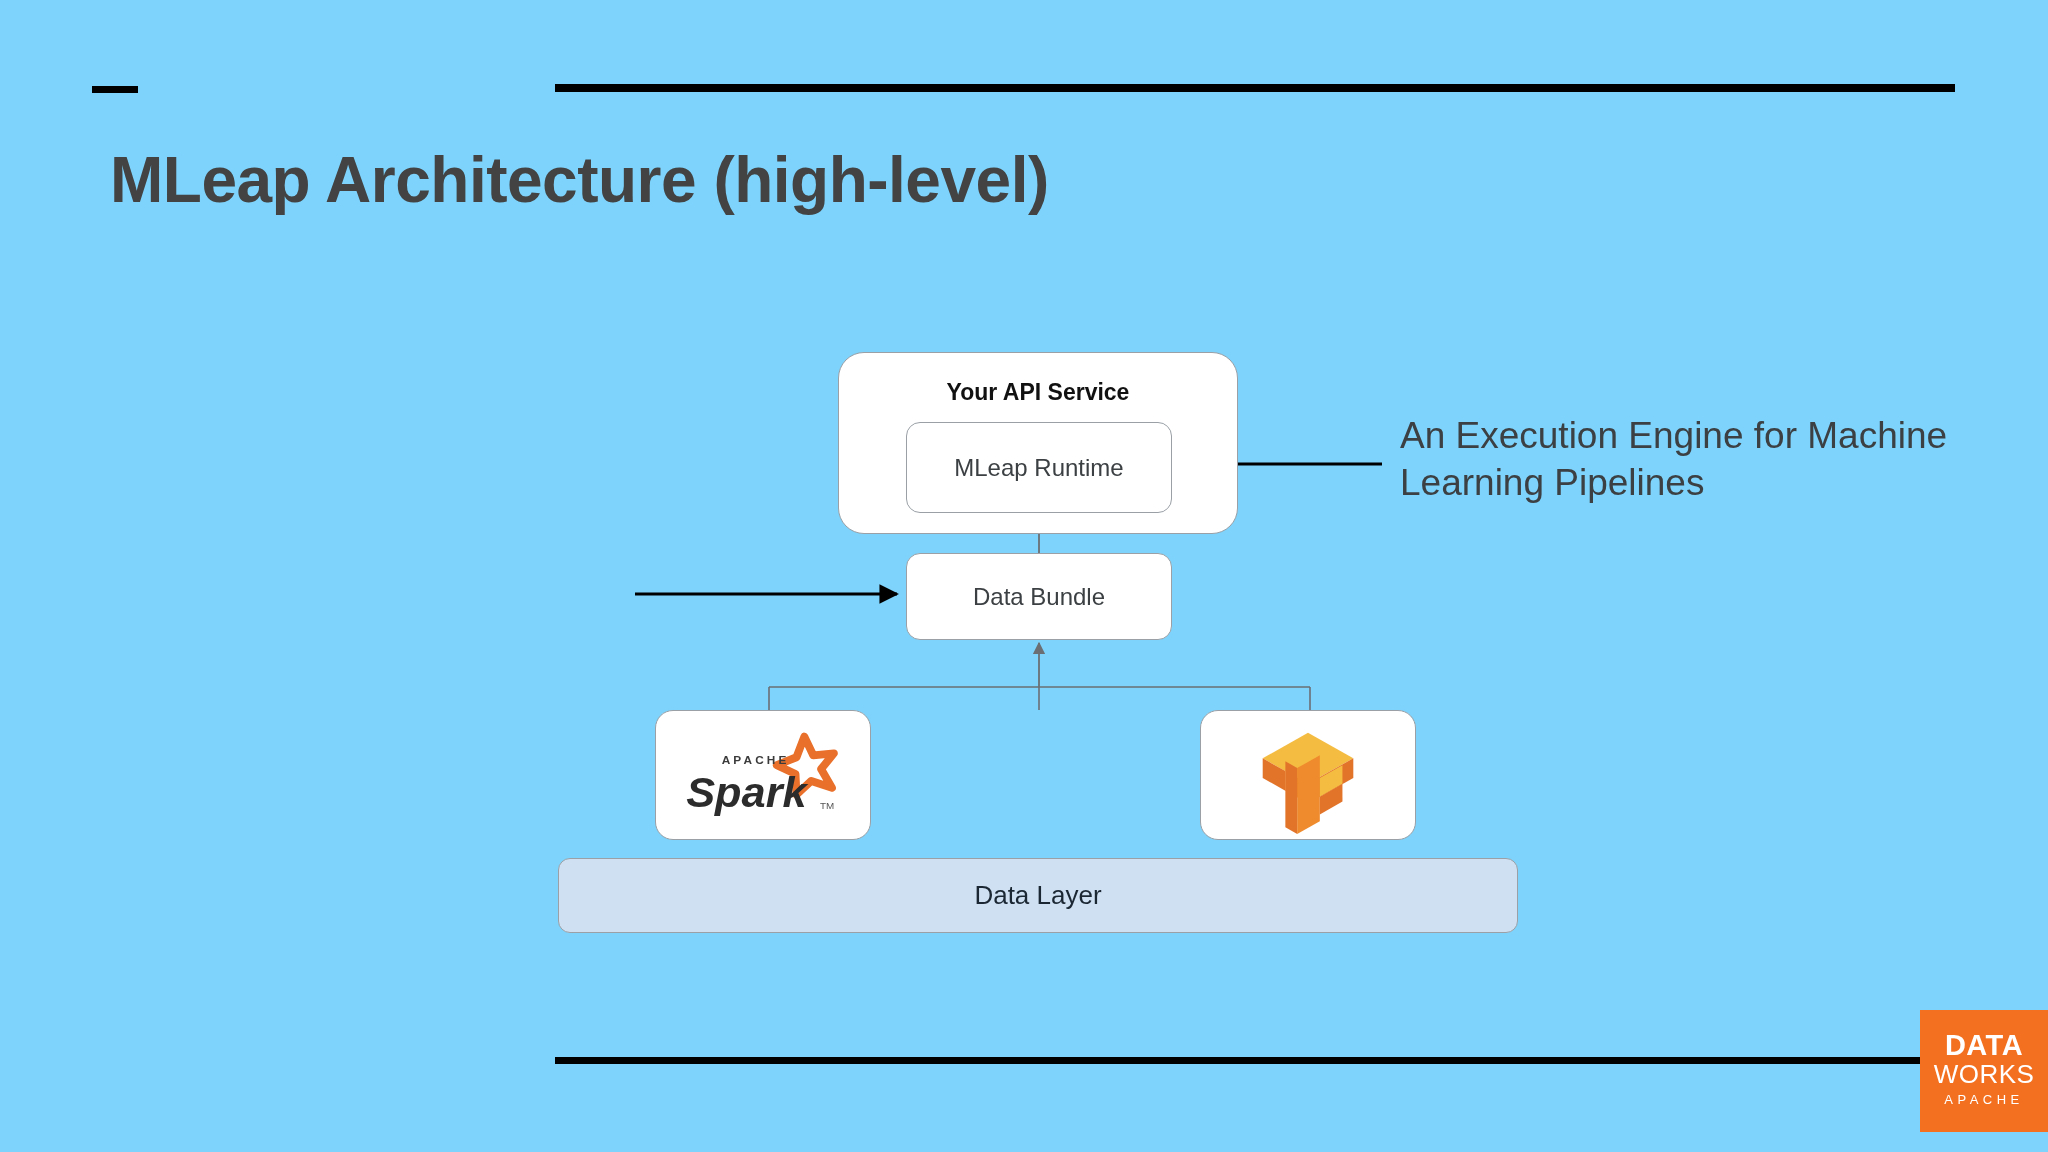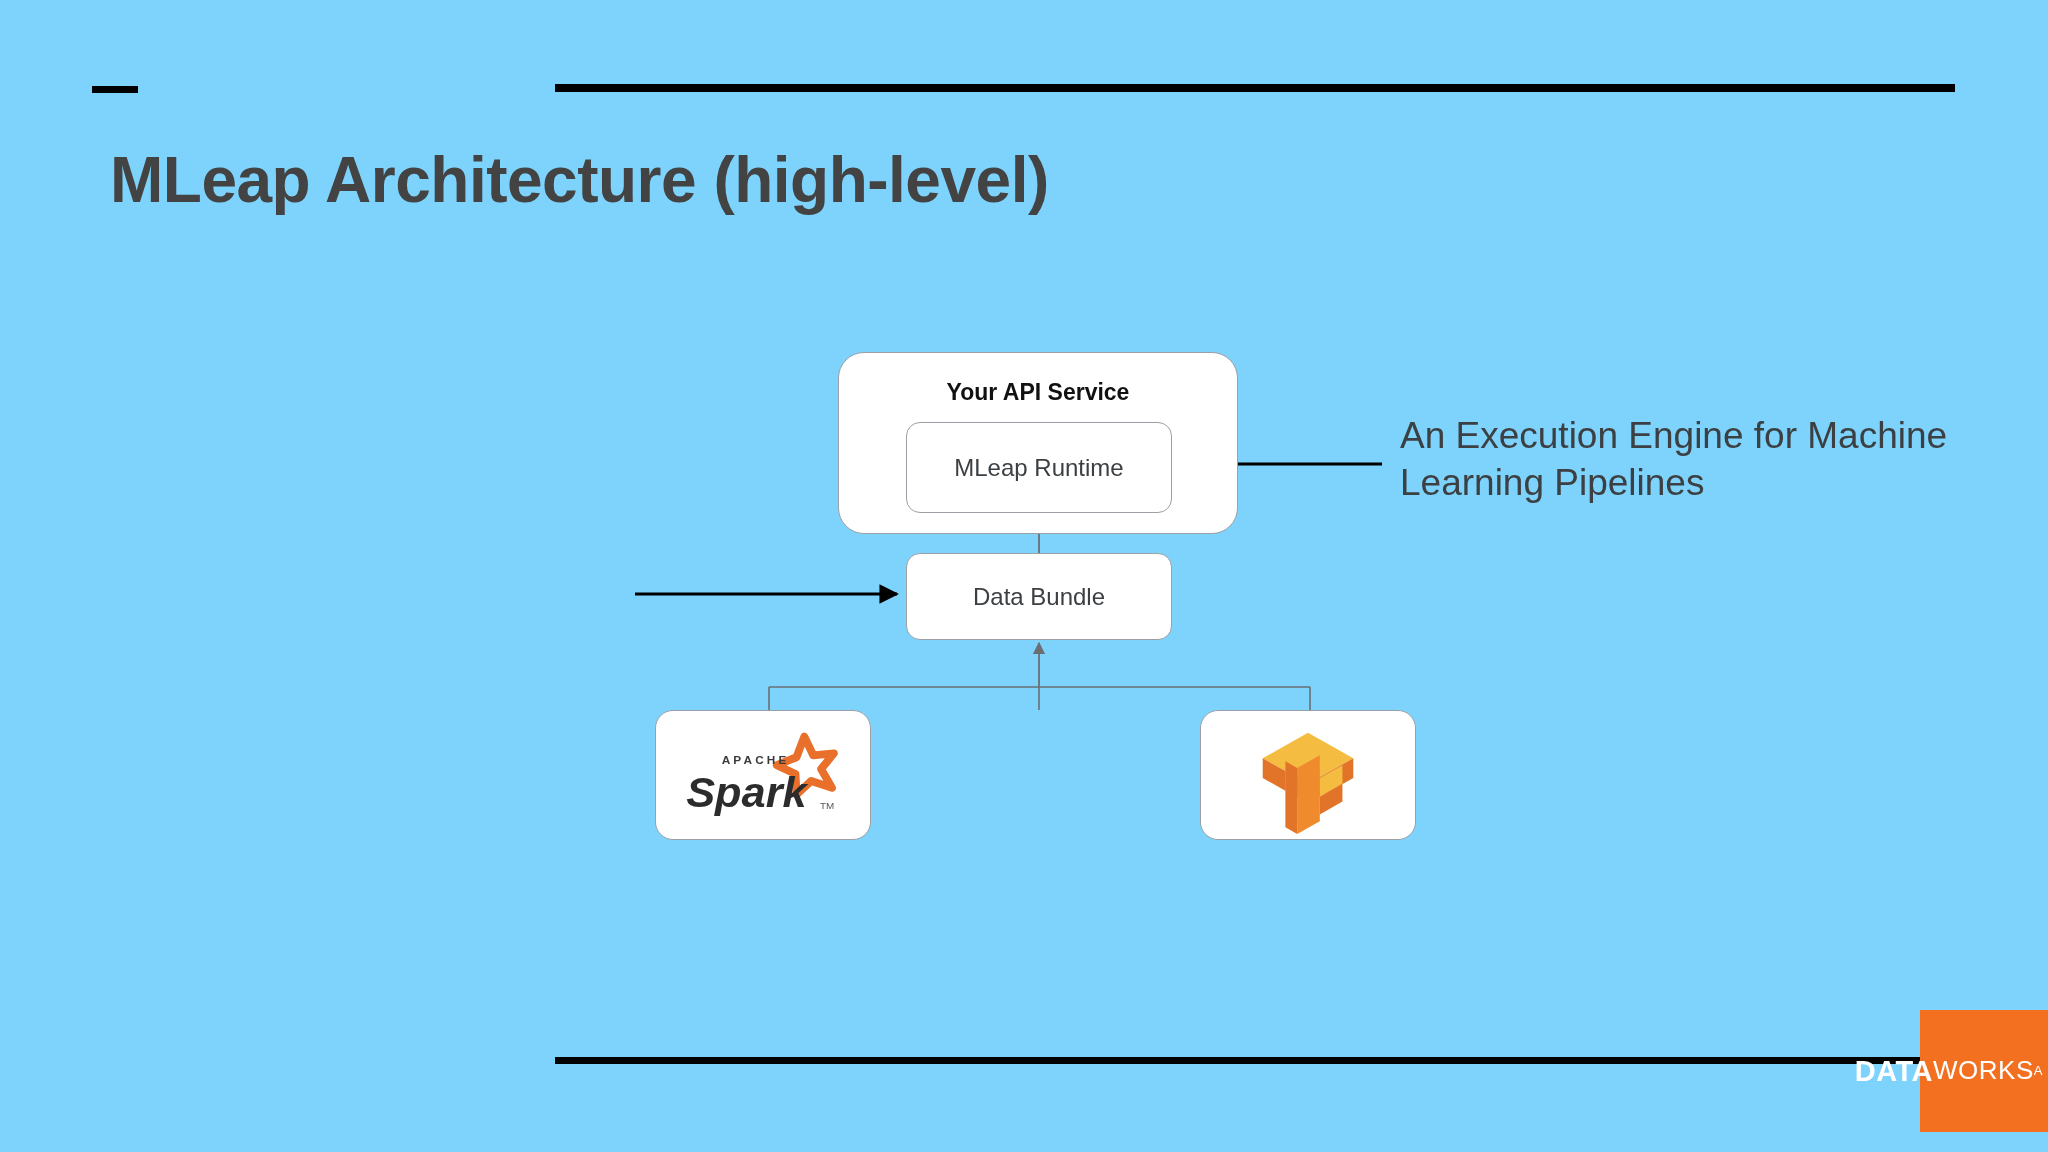--- a/index.html
+++ b/index.html
@@ -163,21 +163,21 @@
 
   
   #brand-logo {
     position: absolute;
     left: 1920px;
     top: 1010px;
     width: 128px;
     height: 122px;
     background: #f37021;
     display: flex;
-    flex-direction: row;
+    flex-direction: column;
     align-items: center;
     justify-content: center;
     color: #ffffff;
     padding: 6px 0;
     box-sizing: border-box;
   }
   #brand-data {
     font-size: 29px;
     font-weight: bold;
     letter-spacing: 0.5px;
@@ -269,20 +269,21 @@
 
           <polygon points="97,58 120,45 120,112 97,125" fill="#ef8b2c"></polygon>
           <polygon points="97,58 97,125 85,118 85,51" fill="#e2742a"></polygon>
 
           <polygon points="120,68 143,55 143,74 120,87" fill="#f5bc42"></polygon>
           <polygon points="120,87 143,74 143,92 120,105" fill="#e2742a"></polygon>
         </g>
       </svg>
     </div>
 
+    <div class="dbox" id="box-data-layer">Data Layer</div>
   </div>
 
   <div class="bottom-rule"></div>
 
   <div id="brand-logo">
     <div id="brand-data">DATA</div>
     <div id="brand-works">WORKS</div>
     <div id="brand-summit">APACHE</div>
   </div>
 

